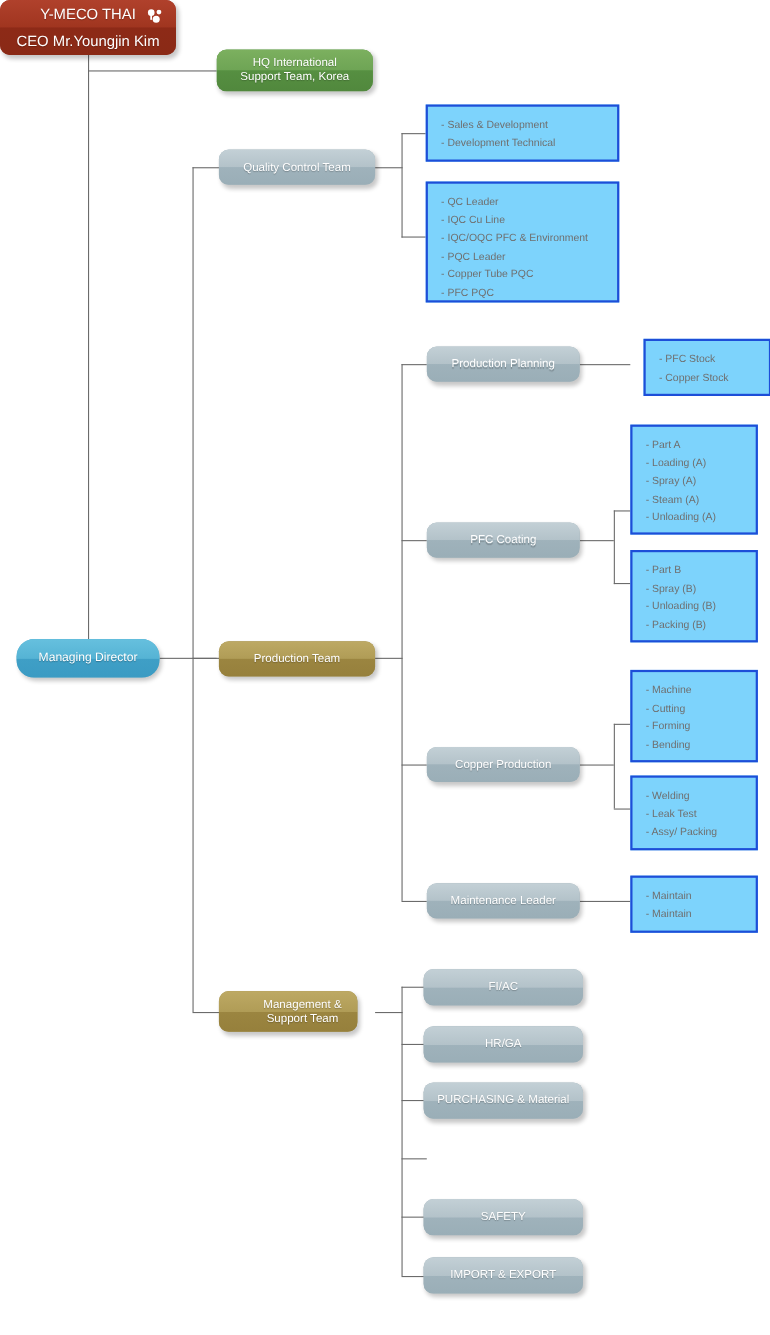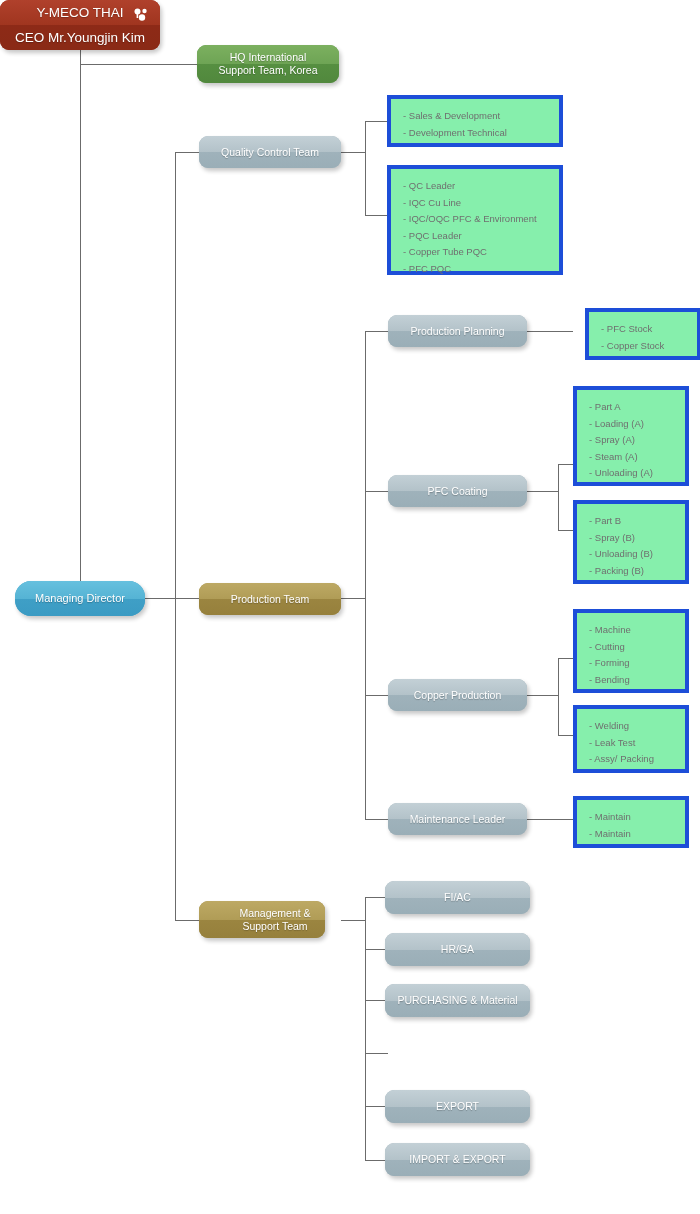--- a/index.html
+++ b/index.html
@@ -78,22 +78,22 @@
 
   
   .n-steel{background:#a3b5bd;}
   .n-steel::before{background:linear-gradient(180deg,#c3d0d6 0%,#b3c2c9 100%);}
   .n-steel::after{background:linear-gradient(180deg,#9fb2bb 0%,#9aaeb7 100%);}
 
   
   .detail{
     position:absolute;
     box-sizing:border-box;
-    background:#86efac;
-    border:4px solid #1d4ed8;
+    background:#7dd3fc;
+    border:2px solid #1d4ed8;
     color:#6f6f6f;
     padding:9px 0 11px 12px;
     font-size:9.5px;
     line-height:16.6px;
   }
   .detail .d-item{white-space:nowrap;}
 
   
   .logo-icon{
     position:absolute;
@@ -206,21 +206,21 @@
   <div class="node n-steel" style="left:385px;top:881px;width:145px;height:33px;font-size:10.5px;">
     <span class="node-label">FI/AC</span>
   </div>
   <div class="node n-steel" style="left:385px;top:933px;width:145px;height:33px;font-size:10.5px;">
     <span class="node-label">HR/GA</span>
   </div>
   <div class="node n-steel" style="left:385px;top:984px;width:145px;height:33px;font-size:10.5px;">
     <span class="node-label">PURCHASING &amp; Material</span>
   </div>
   <div class="node n-steel" style="left:385px;top:1090px;width:145px;height:33px;font-size:10.5px;">
-    <span class="node-label">EXPORT</span>
+    <span class="node-label">SAFETY</span>
   </div>
   <div class="node n-steel" style="left:385px;top:1143px;width:145px;height:33px;font-size:10.5px;">
     <span class="node-label">IMPORT &amp; EXPORT</span>
   </div>
 
   <div class="detail" style="left:387px;top:95px;width:176px;height:52px;">
     <div class="d-item">- Sales &amp; Development</div>
     <div class="d-item">- Development Technical</div>
   </div>
 

